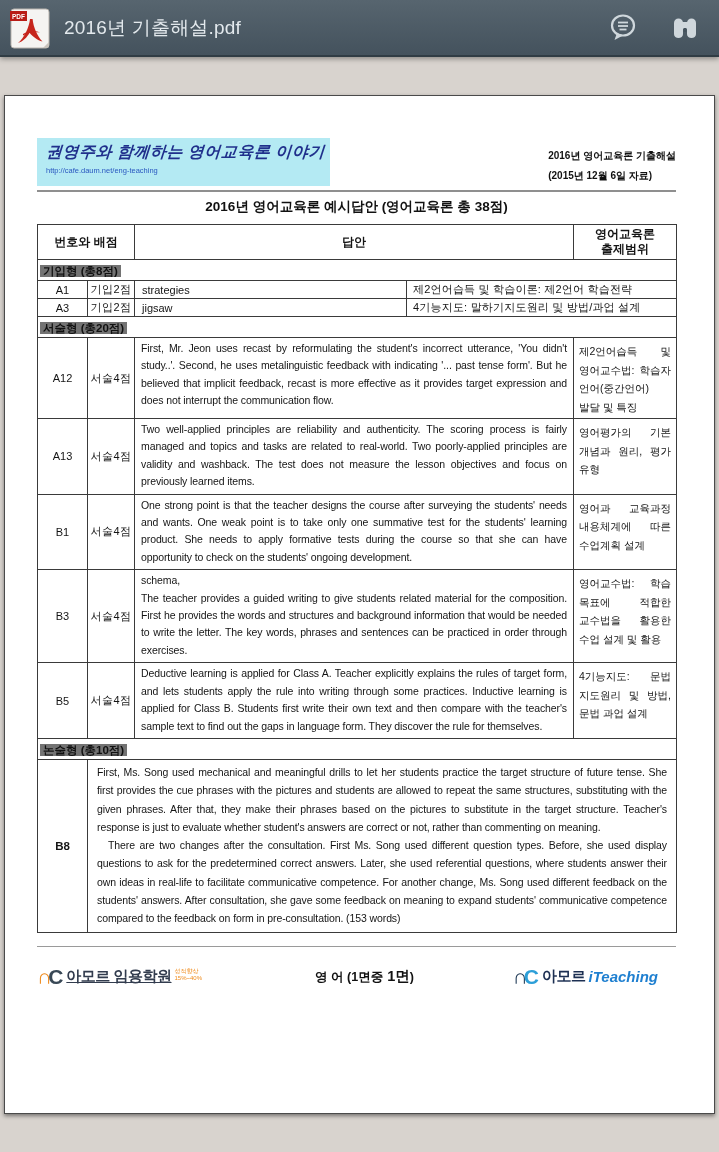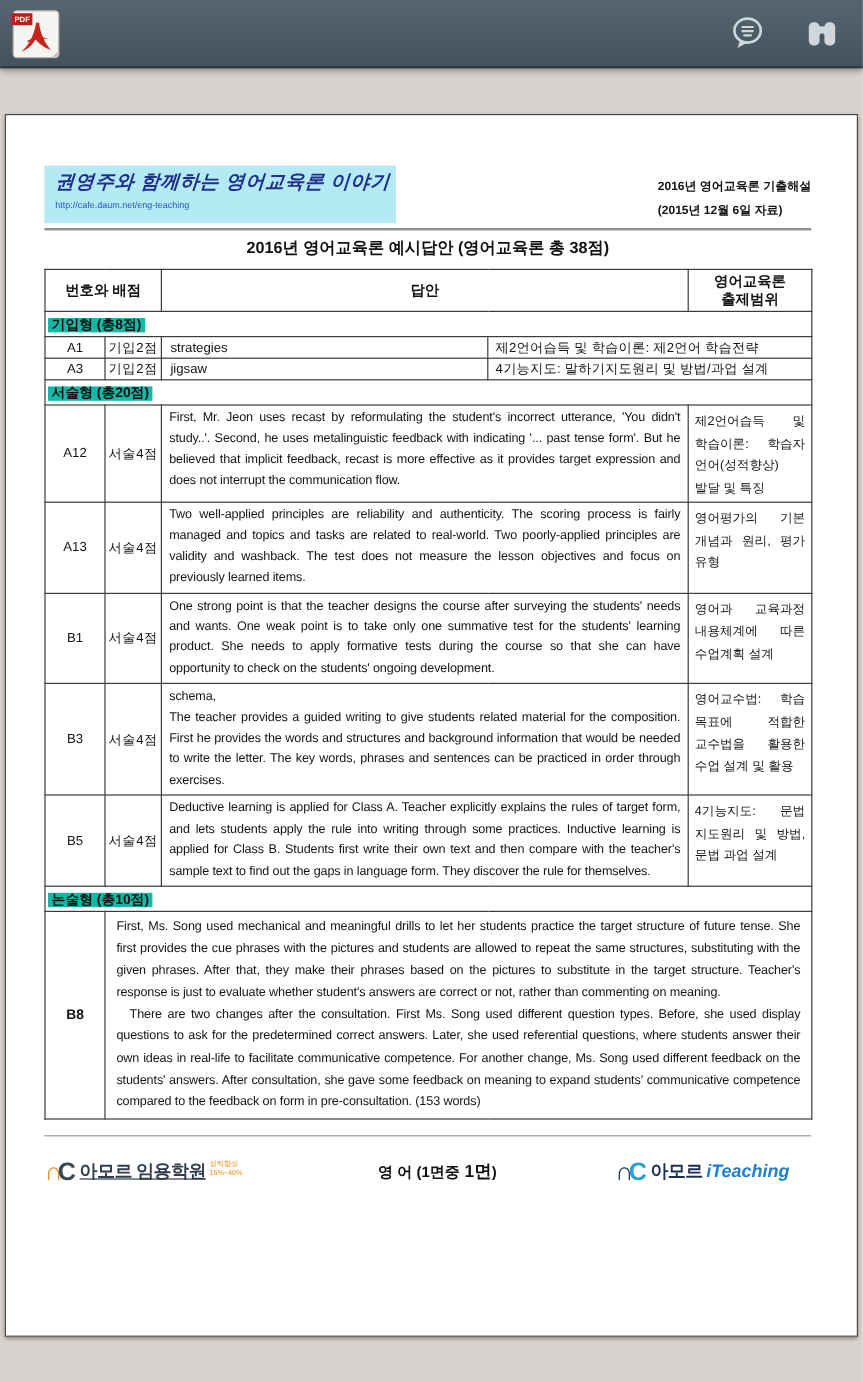--- a/index.html
+++ b/index.html
@@ -55,21 +55,21 @@
   .rule1 { border:none; border-top:2px solid #8f8f8f; margin-top:4px; }
   .doc-title { text-align:center; font-weight:bold; font-size:13.5px; color:#111; margin:6px 0 8px; }
 
   
   table.answers { width:639px; border-collapse:collapse; table-layout:fixed; }
   table.answers td, table.answers th { border:1px solid #3a3a3a; color:#141414; }
   th.hdr { height:35px; vertical-align:middle; font-size:12px; font-weight:bold; text-align:center; }
   .hdr-scope { line-height:15px; }
 
   td.c-section { height:18px; padding:1px 2px; border-left:1px solid #3a3a3a; }
-  .hl { background:#14b8a6; font-weight:bold; font-size:11.5px; padding:0 3px; color:#101010; }
+  .hl { background:#737373; font-weight:bold; font-size:11.5px; padding:0 3px; color:#101010; }
 
   td.c-no  { text-align:center; vertical-align:middle; font-size:11px; padding:0 2px; }
   td.c-pts { text-align:center; vertical-align:middle; font-size:11px; letter-spacing:.5px; padding:0; }
   td.c-ans { font-size:11px; vertical-align:middle; height:18px; padding:0 7px; }
   td.c-scope-wide { font-size:11px; vertical-align:middle; padding:0 6px; letter-spacing:.2px; white-space:nowrap; overflow:hidden; }
 
   td.c-essay {
     font-size:10.5px; line-height:17.4px; text-align:justify;
     padding:2px 6px 3px; vertical-align:top; letter-spacing:-.1px;
   }
@@ -111,20 +111,21 @@
   <div class="pdf-icon">
     <svg width="40" height="42" viewBox="0 0 40 42">
       <rect x="1" y="2" width="38" height="39" rx="3" fill="#f5f4f2" stroke="#b9b4ae"></rect>
       <path d="M33 41 L39 35 L39 38 A3 3 0 0 1 36 41 Z" fill="#c9c3bc"></path>
       <path d="M20 12 C19 21 14 31 8 36 C13 34.5 17 30.5 19.6 25.8 C22.4 29.5 27.5 33.3 32.5 34.6 C27.5 29.5 23.3 20 22.6 12 Z" fill="#c6251c"></path>
       <path d="M13 27 C18 24 26 23.5 30 25.5 C25 24.8 18 25.6 13 28.4 Z" fill="#c6251c"></path>
       <rect x="0" y="4" width="17" height="10" fill="#b91d17"></rect>
       <text x="8.5" y="11.5" font-size="6.5" font-weight="bold" fill="#ffffff" text-anchor="middle" font-family="Liberation Sans, sans-serif">PDF</text>
     </svg>
   </div>
+  <div class="appbar-title">2016년 기출해설.pdf</div>
   <div class="appbar-actions">
     <div class="icon-btn">
       <svg width="34" height="34" viewBox="0 0 34 34">
         <ellipse cx="17" cy="14.5" rx="11" ry="10" fill="none" stroke="#cfd7dc" stroke-width="2.2"></ellipse>
         <path d="M11 22 L8.5 29 L17 24.4" fill="#cfd7dc"></path>
         <line x1="12" y1="11.5" x2="22" y2="11.5" stroke="#cfd7dc" stroke-width="1.8"></line>
         <line x1="12" y1="15" x2="22" y2="15" stroke="#cfd7dc" stroke-width="1.8"></line>
         <line x1="13.5" y1="18.5" x2="20.5" y2="18.5" stroke="#cfd7dc" stroke-width="1.8"></line>
       </svg>
     </div>
@@ -192,21 +193,21 @@
     </tr>
 
     <tr>
       <td class="c-section" colspan="5"><span class="hl">서술형 (총20점)</span></td>
     </tr>
 
     <tr>
       <td class="c-no">A12</td>
       <td class="c-pts">서술4점</td>
       <td class="c-essay" colspan="2">First, Mr. Jeon uses recast by reformulating the student's incorrect utterance, 'You didn't study..'. Second, he uses metalinguistic feedback with indicating '... past tense form'. But he believed that implicit feedback, recast is more effective as it provides target expression and does not interrupt the communication flow.</td>
-      <td class="c-scope">제2언어습득 및 학습이론: 학습자 언어(성적향상) 발달 및 특징</td>
+      <td class="c-scope">제2언어습득 및 영어교수법: 학습자 언어(중간언어) 발달 및 특징</td>
     </tr>
     <tr>
       <td class="c-no">A13</td>
       <td class="c-pts">서술4점</td>
       <td class="c-essay" colspan="2">Two well-applied principles are reliability and authenticity. The scoring process is fairly managed and topics and tasks are related to real-world. Two poorly-applied principles are validity and washback. The test does not measure the lesson objectives and focus on previously learned items.</td>
       <td class="c-scope">영어평가의 기본 개념과 원리, 평가 유형</td>
     </tr>
     <tr>
       <td class="c-no">B1</td>
       <td class="c-pts">서술4점</td>

